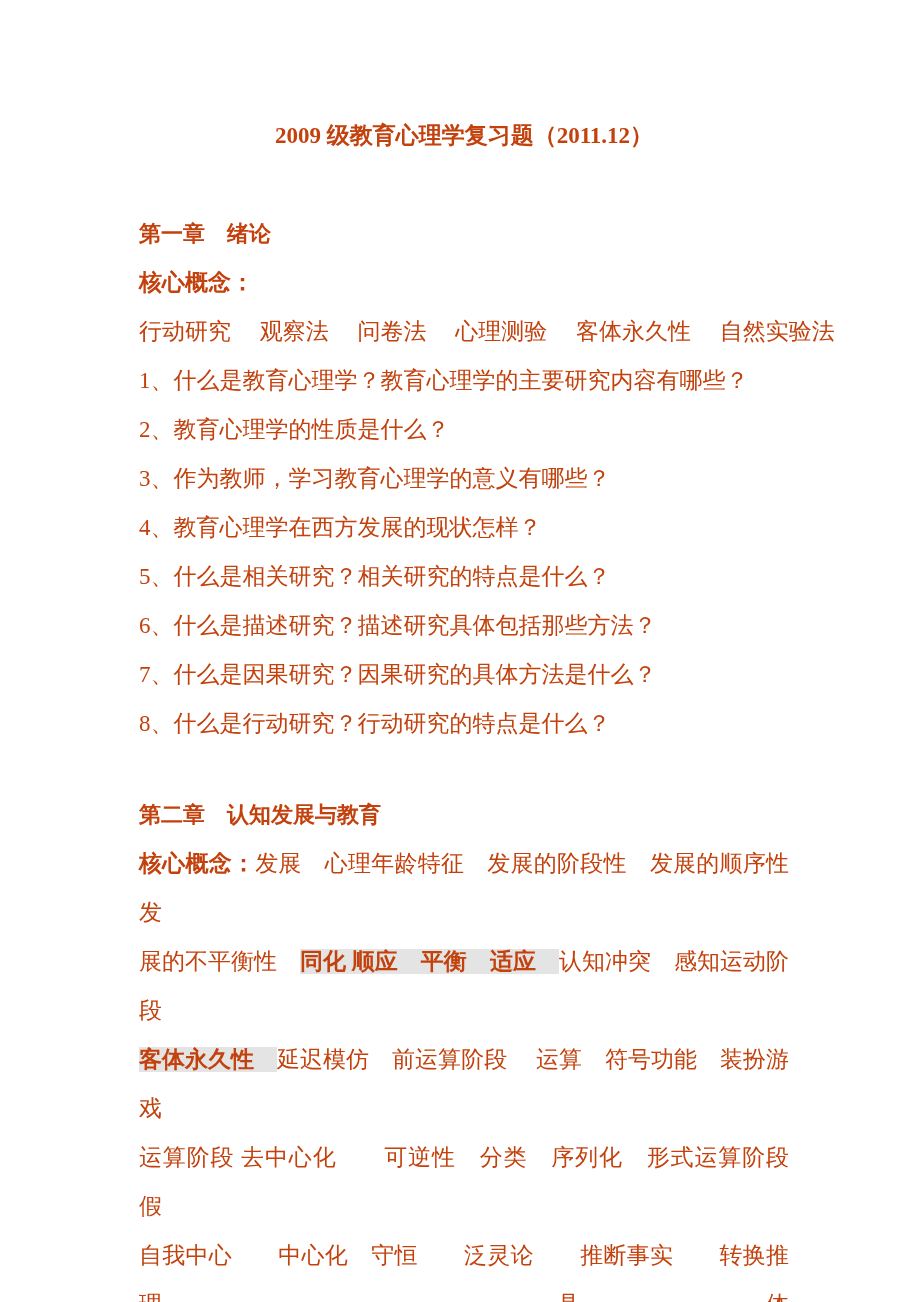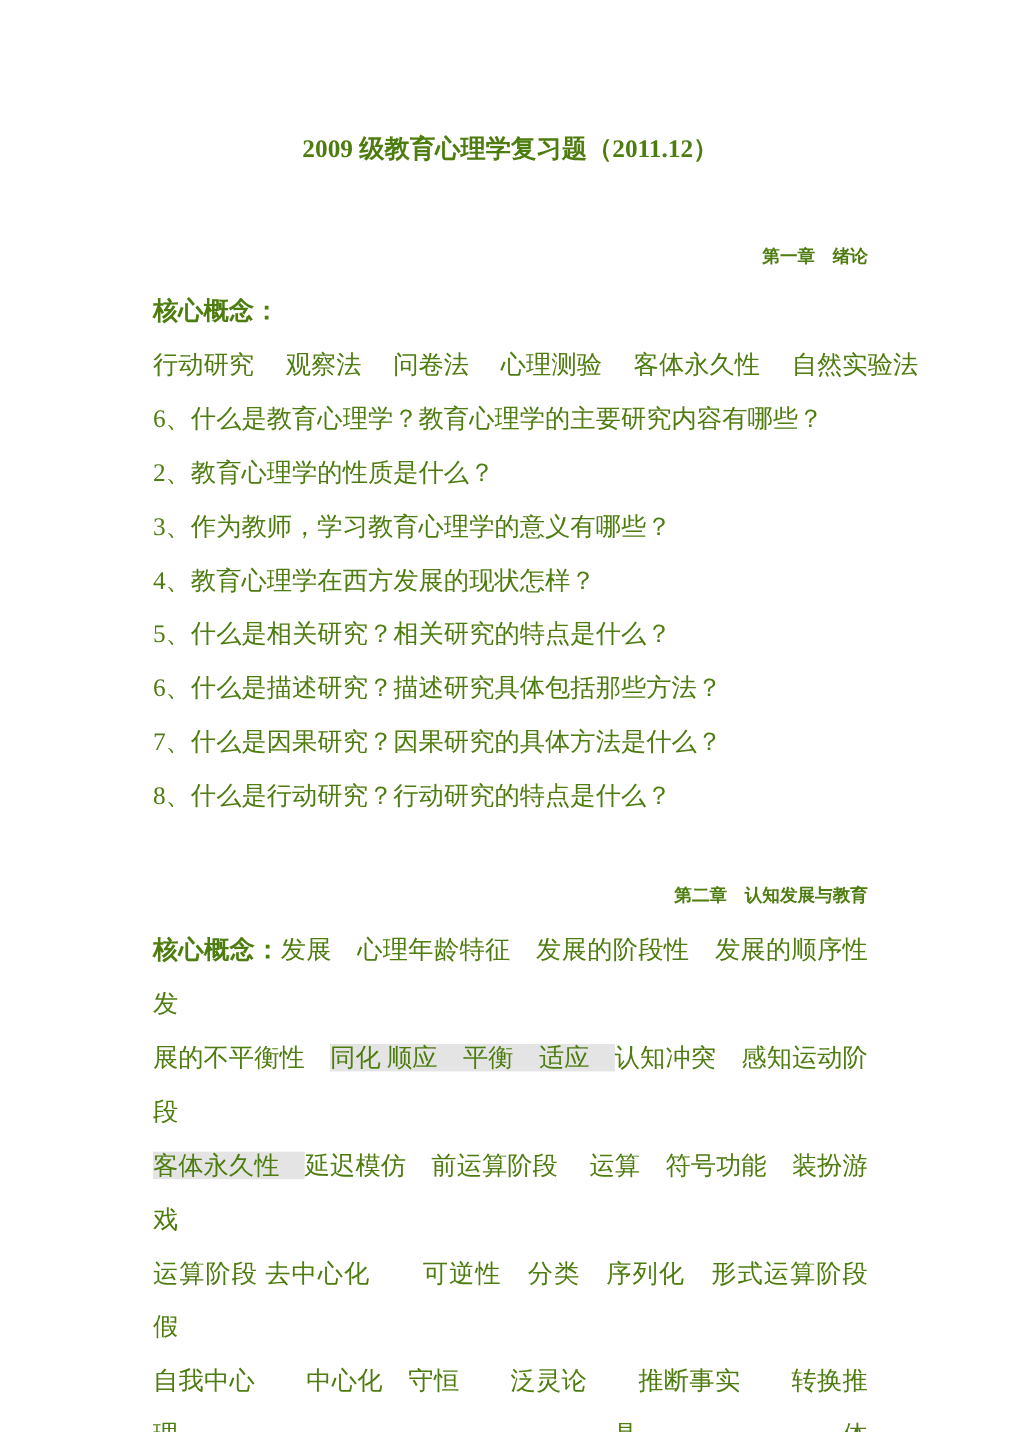--- a/index.html
+++ b/index.html
@@ -4,75 +4,76 @@
 <style>
   * { margin: 0; padding: 0; box-sizing: border-box; }
   html, body { background: #ffffff; }
   .page {
     position: relative;
     width: 920px;
     height: 1302px;
     background: #ffffff;
     overflow: hidden;
     font-family: "Liberation Serif", "DejaVu Serif", serif;
-    color: #4d7c0f;
+    color: #c2410c;
   }
   .content {
     padding-top: 111px;
     margin-left: 139px;
     width: 650px;
   }
   .line {
     line-height: 49px;
     font-size: 23px;
     white-space: pre;
   }
   .title {
     font-size: 23px;
     font-weight: bold;
     text-align: center;
     white-space: normal;
   }
   .heading {
-    font-size: 16px;
+    font-size: 22px;
     font-weight: bold;
-    text-align: right;
+    text-align: left;
     white-space: normal;
   }
   .bold { font-weight: bold; }
   .spacer-line { height: 49px; }
   .spacer-small { height: 42px; }
   .jline {
     white-space: normal;
     text-align: justify;
     text-align-last: justify;
     -moz-text-align-last: justify;
   }
   .hl {
     padding: 0 0;
+    font-weight: bold;
   }
 </style>
 </head>
 <body>
 
 <div class="page">
   <div class="content">
 
     <div class="line title">2009 级教育心理学复习题（2011.12）</div>
 
     <div class="spacer-line"></div>
 
     <div class="line heading">第一章　绪论</div>
 
     <div class="line bold">核心概念：</div>
 
     <div class="line">行动研究　 观察法　 问卷法　 心理测验　 客体永久性　 自然实验法</div>
 
 
-    <div class="line">6、什么是教育心理学？教育心理学的主要研究内容有哪些？</div>
+    <div class="line">1、什么是教育心理学？教育心理学的主要研究内容有哪些？</div>
     <div class="line">2、教育心理学的性质是什么？</div>
     <div class="line">3、作为教师，学习教育心理学的意义有哪些？</div>
     <div class="line">4、教育心理学在西方发展的现状怎样？</div>
     <div class="line">5、什么是相关研究？相关研究的特点是什么？</div>
     <div class="line">6、什么是描述研究？描述研究具体包括那些方法？</div>
     <div class="line">7、什么是因果研究？因果研究的具体方法是什么？</div>
     <div class="line">8、什么是行动研究？行动研究的特点是什么？</div>
 
     <div class="spacer-small"></div>
 

